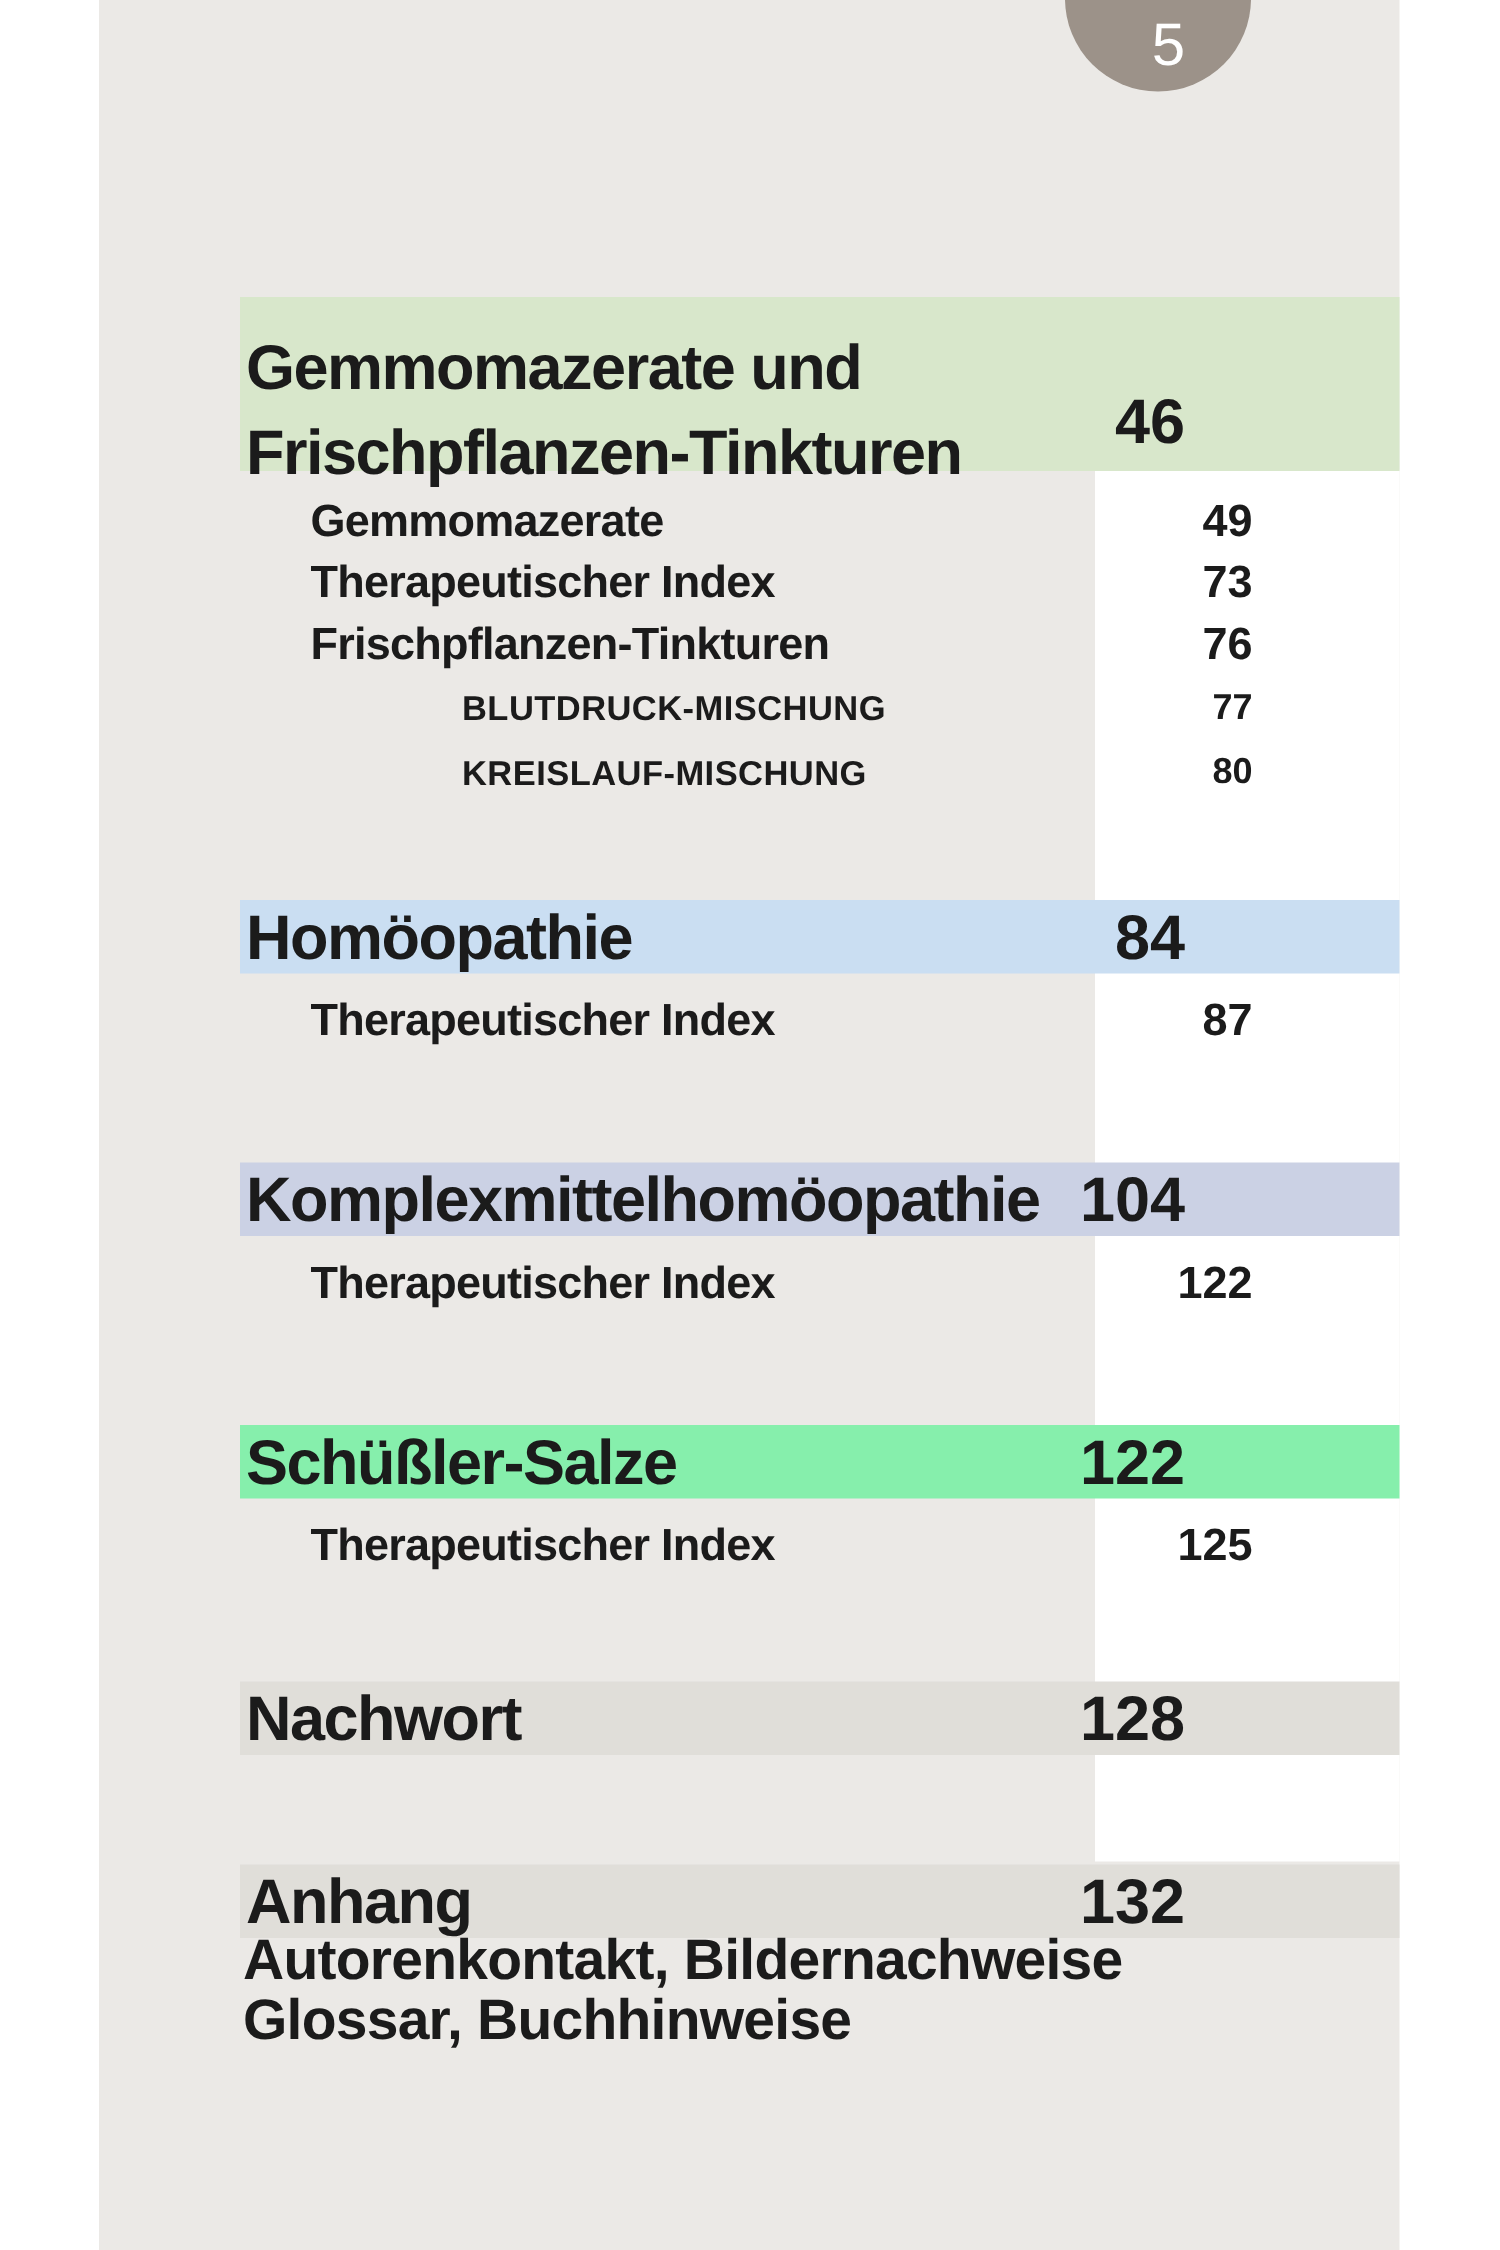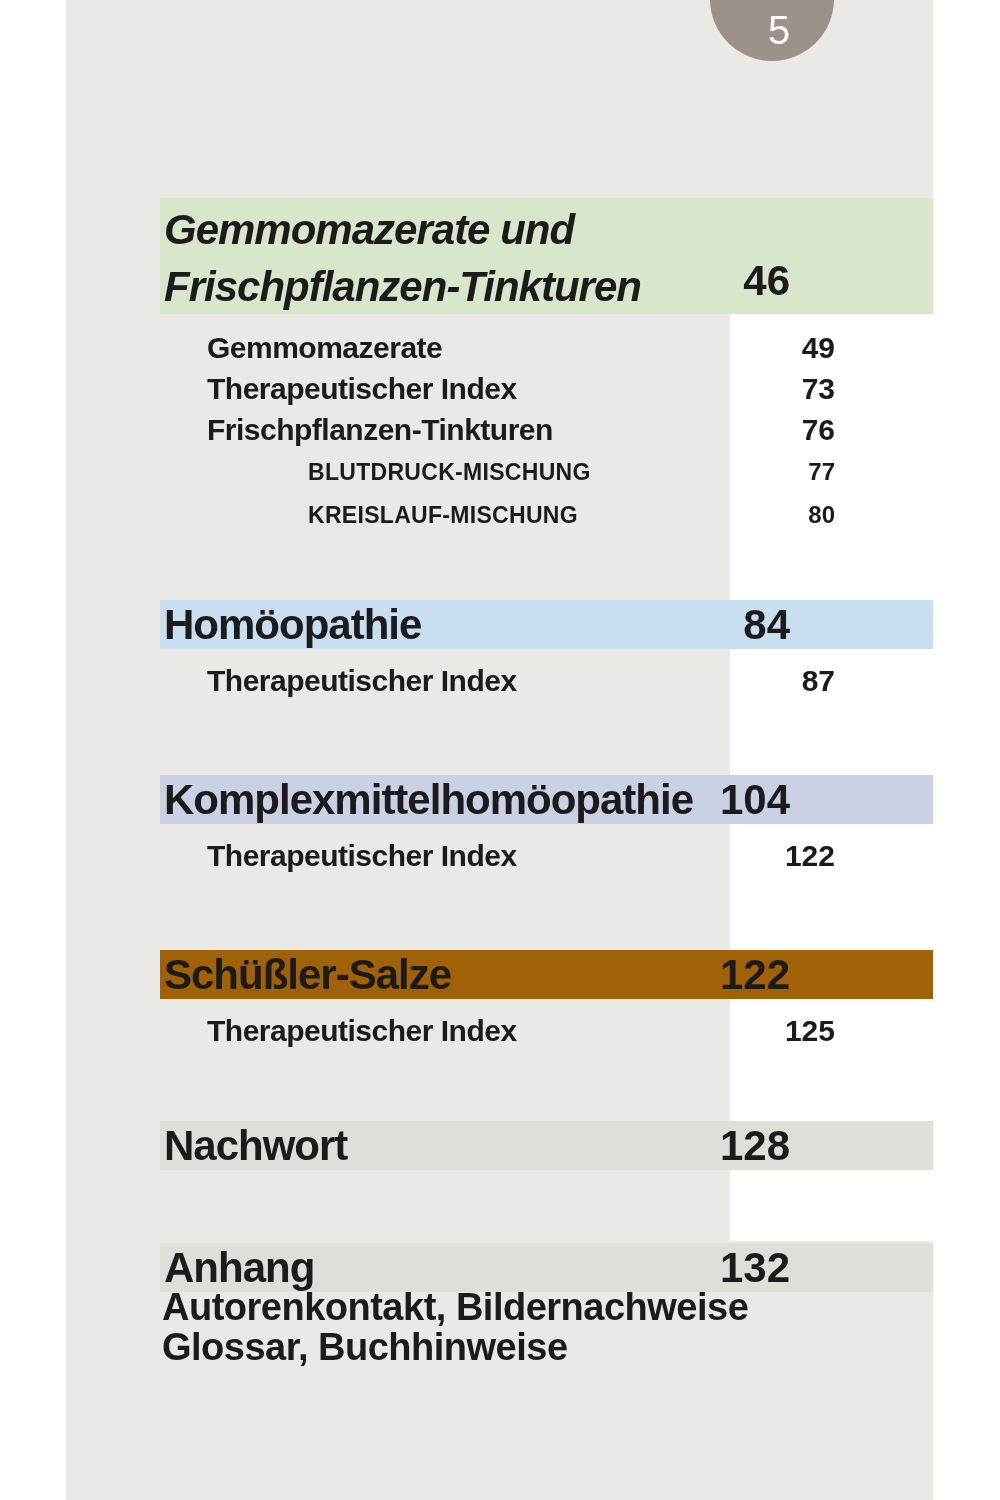--- a/index.html
+++ b/index.html
@@ -72,21 +72,21 @@
     bottom: 5px;
     font-weight: 700;
     font-size: 42px;
     letter-spacing: 0;
   }
   .bar.single { height: 49px; }
   .bar.single .title { line-height: 49px; white-space: nowrap; }
   .bar.single .page-num { bottom: auto; top: 0; line-height: 49px; }
 
   .bar.double { height: 116px; }
-  .bar.double .title { line-height: 57px; padding-top: 3px; font-style: italic; }
+  .bar.double .title { line-height: 57px; padding-top: 18px; }
   .bar.double .page-num { bottom: 9px; }
 
   .row {
     position: absolute;
     left: 94px;
     width: 773px;
     z-index: 1;
     font-size: 30px;
     font-weight: 600;
     line-height: 32px;
@@ -192,21 +192,21 @@
 
     <div class="bar single" id="bar-s2" style="background: rgb(203, 209, 228);">
       <div class="title">Komplexmittelhomöopathie</div>
       <div class="page-num">104</div>
     </div>
     <div class="row" id="row-s2-0">
       <span class="label">Therapeutischer Index</span>
       <span class="page-num">122</span>
     </div>
 
-    <div class="bar single" id="bar-s3" style="background: #a16207;">
+    <div class="bar single" id="bar-s3" style="background: #86efac;">
       <div class="title">Schüßler-Salze</div>
       <div class="page-num">122</div>
     </div>
     <div class="row" id="row-s3-0">
       <span class="label">Therapeutischer Index</span>
       <span class="page-num">125</span>
     </div>
 
     <div class="bar single" id="bar-s4" style="background: rgb(224, 222, 217);">
       <div class="title">Nachwort</div>

